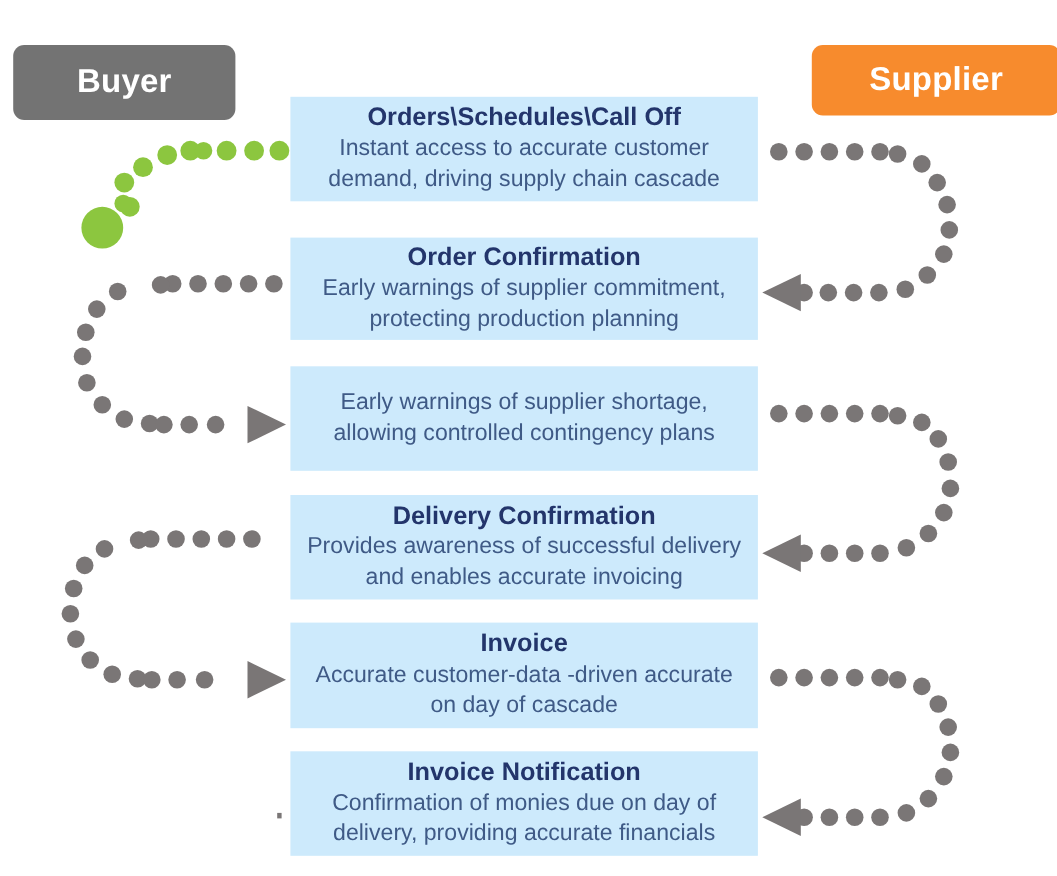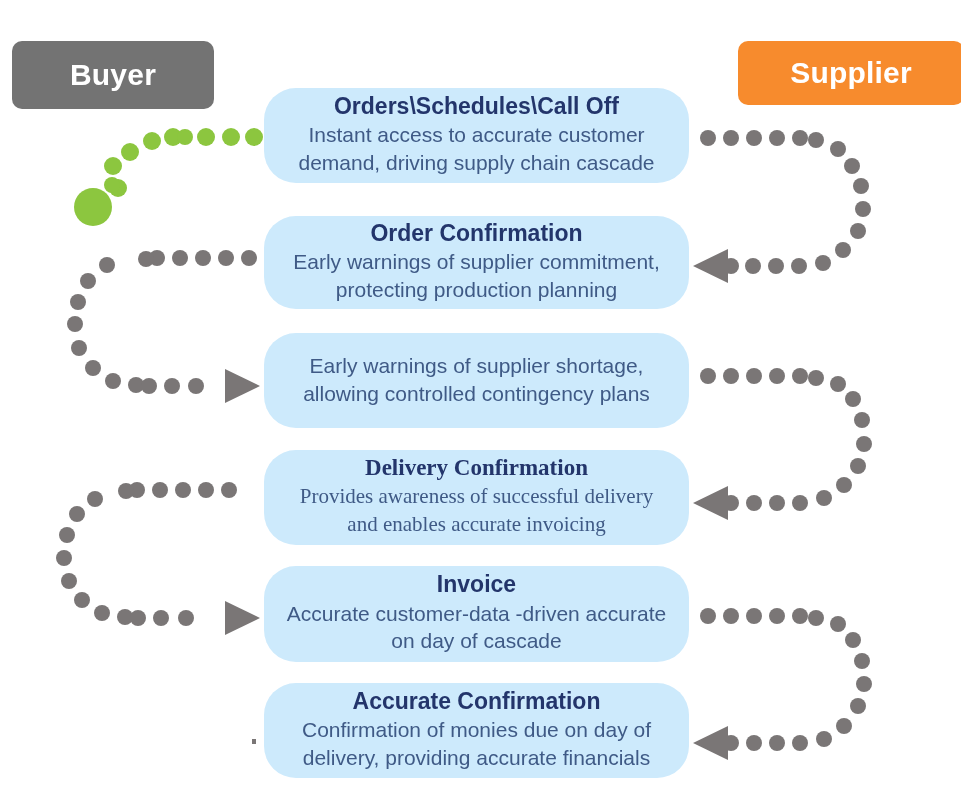--- a/index.html
+++ b/index.html
@@ -56,41 +56,40 @@
     left: 264px;
     width: 425px;
     background: #cdeafc;
     box-sizing: border-box;
     text-align: center;
     padding: 6px 10px 8px 10px;
     z-index: 4;
     display: flex;
     flex-direction: column;
     justify-content: center;
-    border-radius: 32px;
   }
   .card-title {
     color: #23356b;
     font-weight: bold;
     font-size: 23px;
     line-height: 1.15;
     margin: 0 0 2px 0;
     white-space: nowrap;
   }
   .card-sub {
     color: #3f5a86;
     font-size: 21px;
     line-height: 1.3;
     margin: 0;
   }
 
   #card-0 { top: 88px;  height: 95px; }
   #card-1 { top: 216px; height: 93px; }
   #card-2 { top: 333px; height: 95px; }
-  #card-3 { top: 450px; height: 95px; font-family: Liberation Serif, serif; }
+  #card-3 { top: 450px; height: 95px; }
   #card-4 { top: 566px; height: 96px; }
   #card-5 { top: 683px; height: 95px; }
 
   .svg-layer {
     position: absolute;
     left: 0;
     top: 0;
     z-index: 2;
     pointer-events: none;
   }
@@ -266,18 +265,18 @@
     <div class="card-sub">and enables accurate invoicing</div>
   </div>
 
   <div class="card" id="card-4">
     <div class="card-title">Invoice</div>
     <div class="card-sub">Accurate customer-data -driven accurate</div>
     <div class="card-sub">on day of cascade</div>
   </div>
 
   <div class="card" id="card-5">
-    <div class="card-title">Accurate Confirmation</div>
+    <div class="card-title">Invoice Notification</div>
     <div class="card-sub">Confirmation of monies due on day of</div>
     <div class="card-sub">delivery, providing accurate financials</div>
   </div>
 
 </div>
 
 </body></html>

